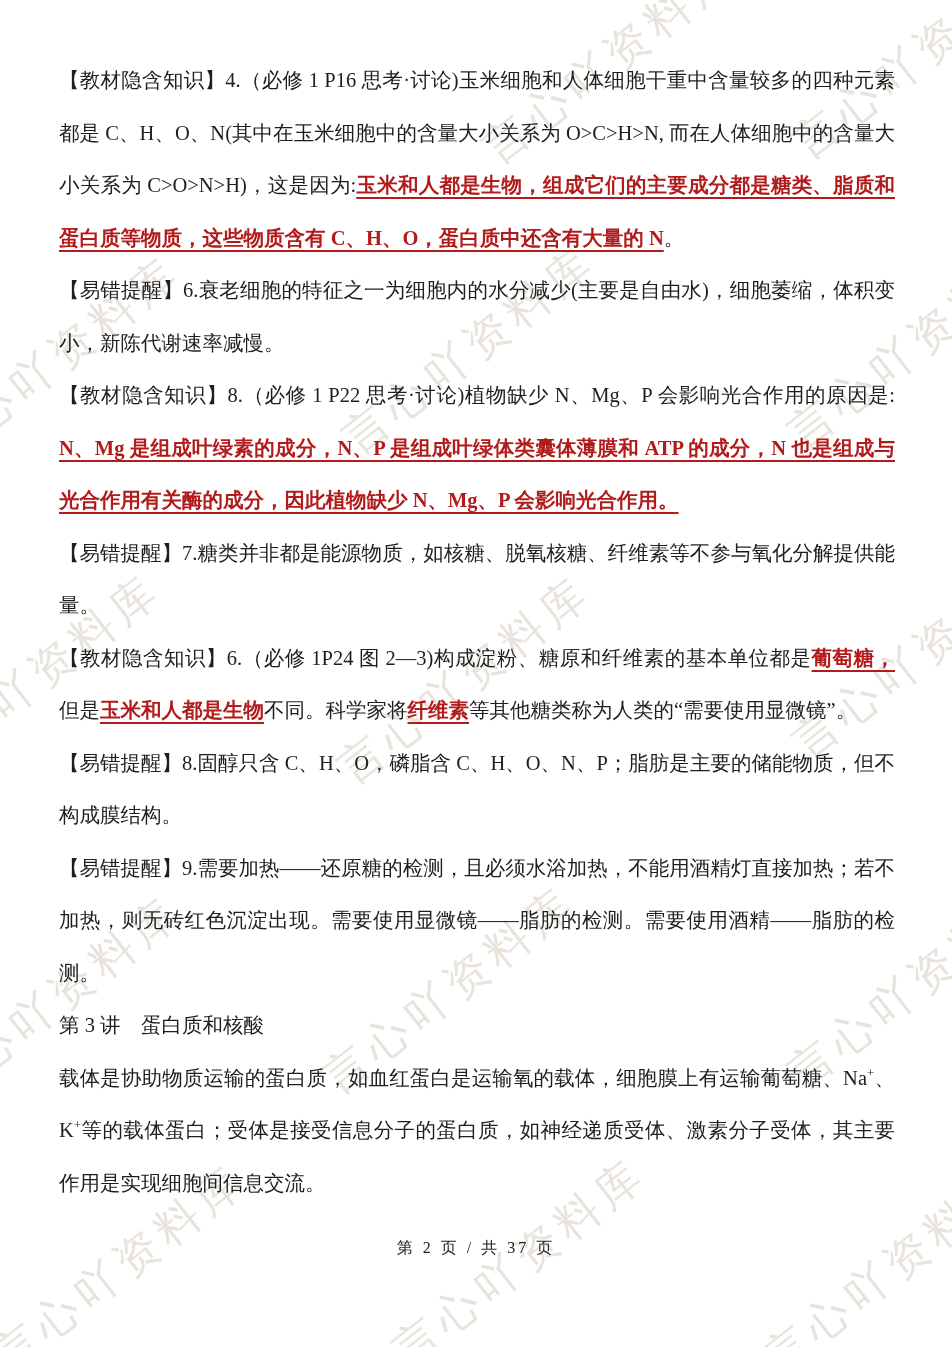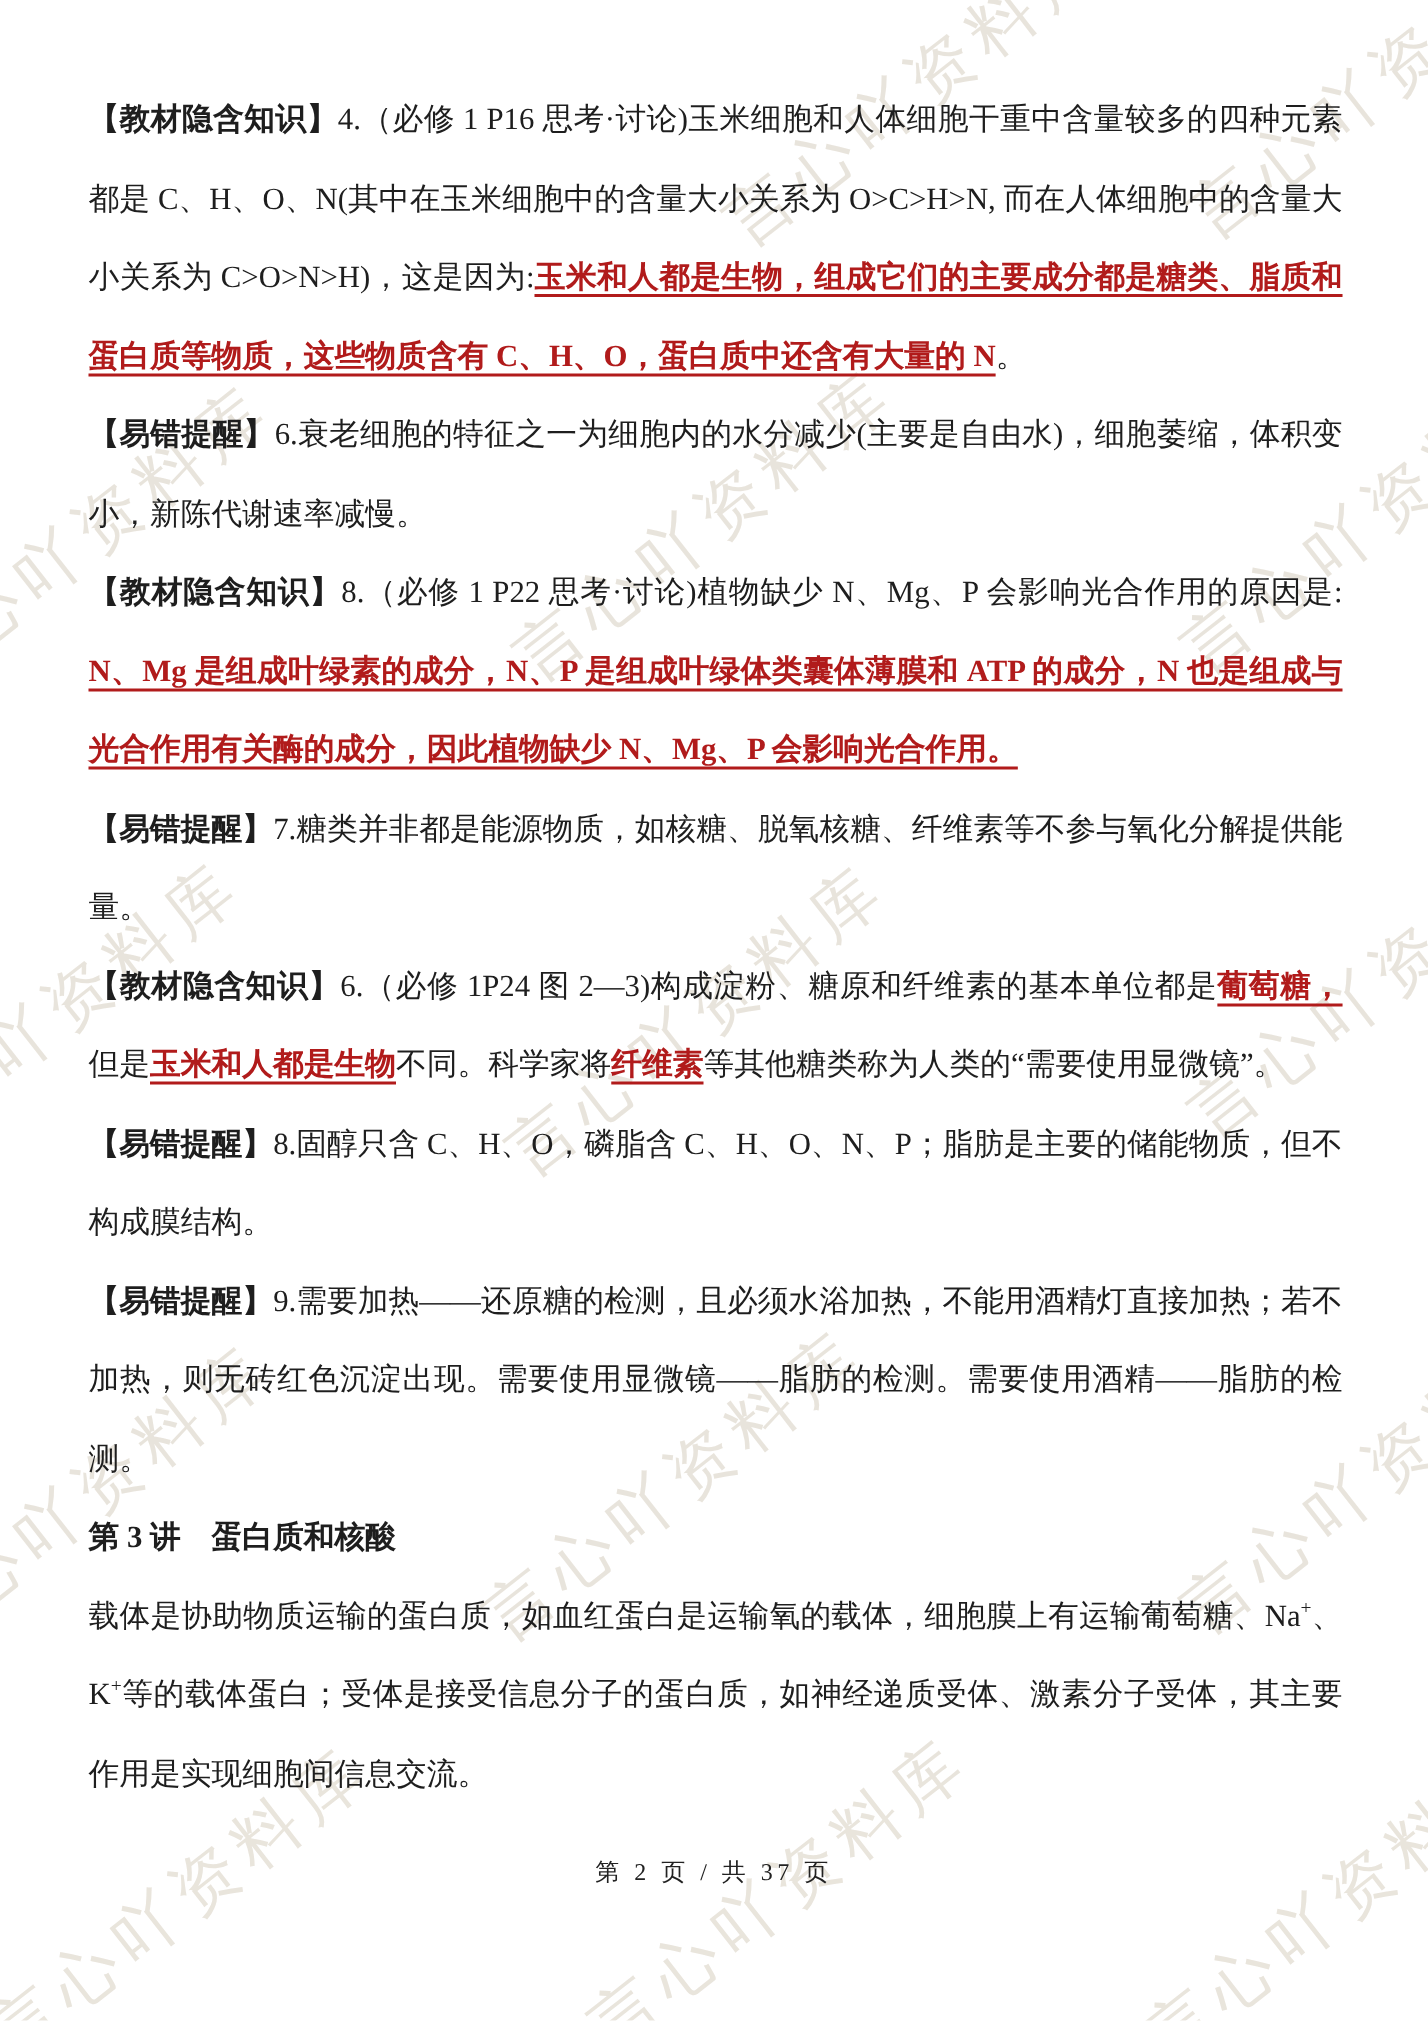--- a/index.html
+++ b/index.html
@@ -34,21 +34,21 @@
     position: absolute;
     left: 59px; top: 54px;
     width: 836px;
     z-index: 1;
     color: #1e1e1e;
     font-size: 20.5px;
     line-height: 52.5px;
     text-align: justify;
   }
   .doc p { margin: 0; }
-  .run-label { font-weight: bold; margin-top: 28px; }
+  .run-label { font-weight: normal; margin-top: 28px; }
   .run-red {
     color: #b11b1b;
     font-weight: bold;
     text-decoration: underline;
     text-decoration-thickness: 1.5px;
     text-underline-offset: 5px;
     text-decoration-color: #b11b1b;
   }
   .run-sup {
     vertical-align: super;

